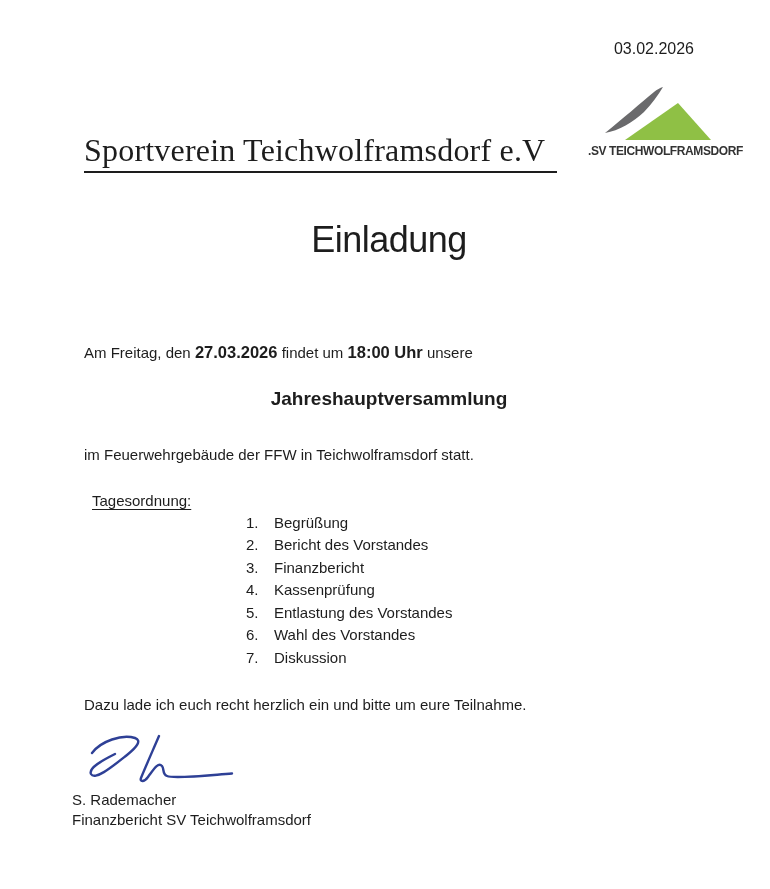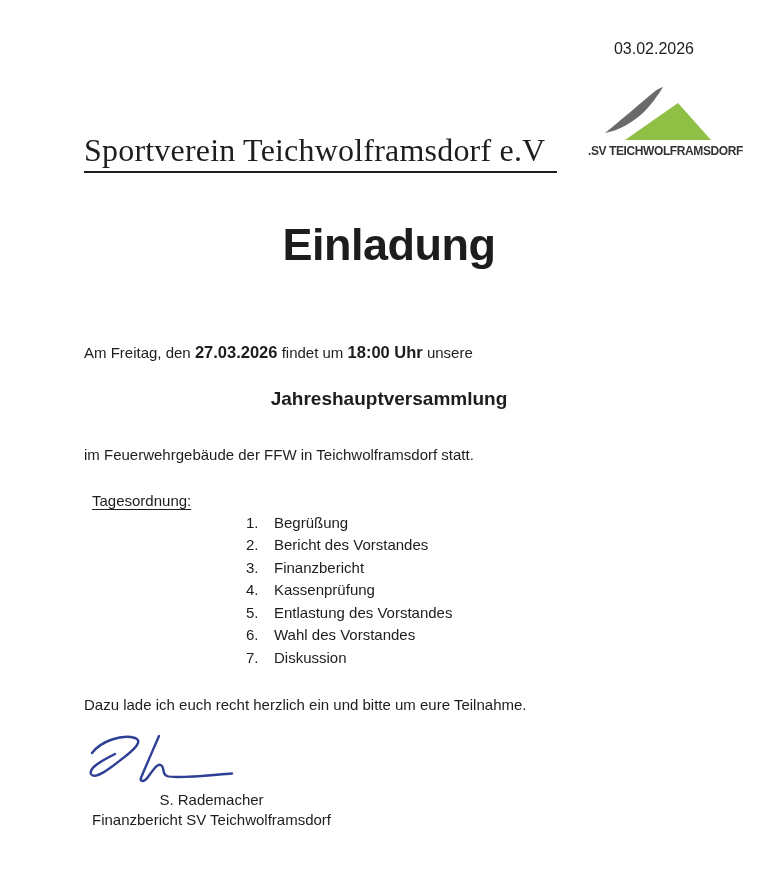--- a/index.html
+++ b/index.html
@@ -40,22 +40,22 @@
     font-size: 12px;
     font-weight: bold;
     letter-spacing: -0.4px;
     color: #333333;
     white-space: nowrap;
   }
 
   .main-heading {
     top: 219px; left: 84px; width: 610px;
     text-align: center;
-    font-size: 45px;
-    font-weight: bold;
+    font-size: 36px;
+    font-weight: normal;
     letter-spacing: -0.5px;
   }
 
   .body-line { font-size: 15px; }
   .intro-line { top: 343px; left: 84px; }
   .intro-line b { font-size: 16.5px; }
 
   .event-line {
     top: 388px; left: 84px; width: 610px;
     text-align: center;
@@ -74,21 +74,21 @@
 
   .agenda-list { top: 512px; left: 246px; font-size: 15px; }
   .agenda-row { display: flex; line-height: 22.45px; }
   .agenda-num { width: 20px; flex: 0 0 20px; }
   .agenda-label { padding-left: 8px; }
 
   .closing-line { top: 696px; left: 84px; }
 
   .signature { top: 732px; left: 84px; }
 
-  .signer-block { top: 790px; left: 92px; font-size: 15px; line-height: 19.5px; text-align: center; }
+  .signer-block { top: 790px; left: 72px; font-size: 15px; line-height: 19.5px; }
 </style>
 </head>
 <body>
 
 <div class="page">
 
   <div class="abs doc-date">03.02.2026</div>
 
   <div class="abs logo">
     <svg width="128" height="57" viewBox="0 0 128 57">

